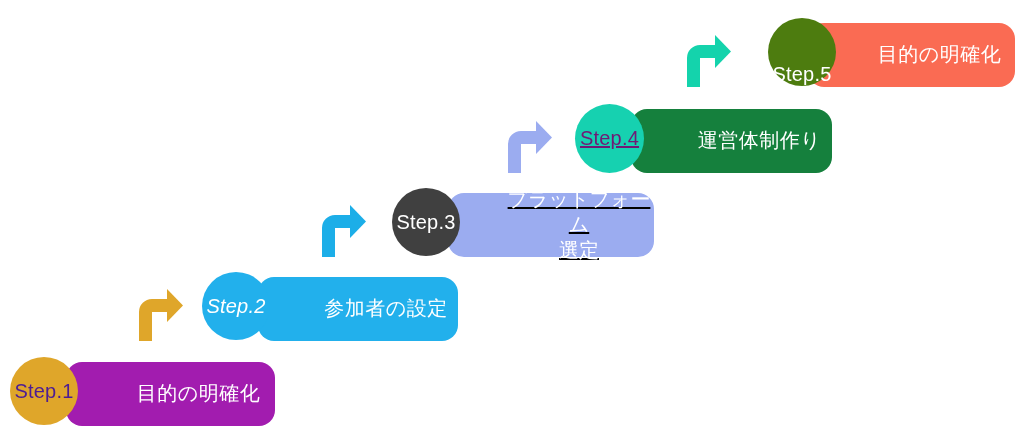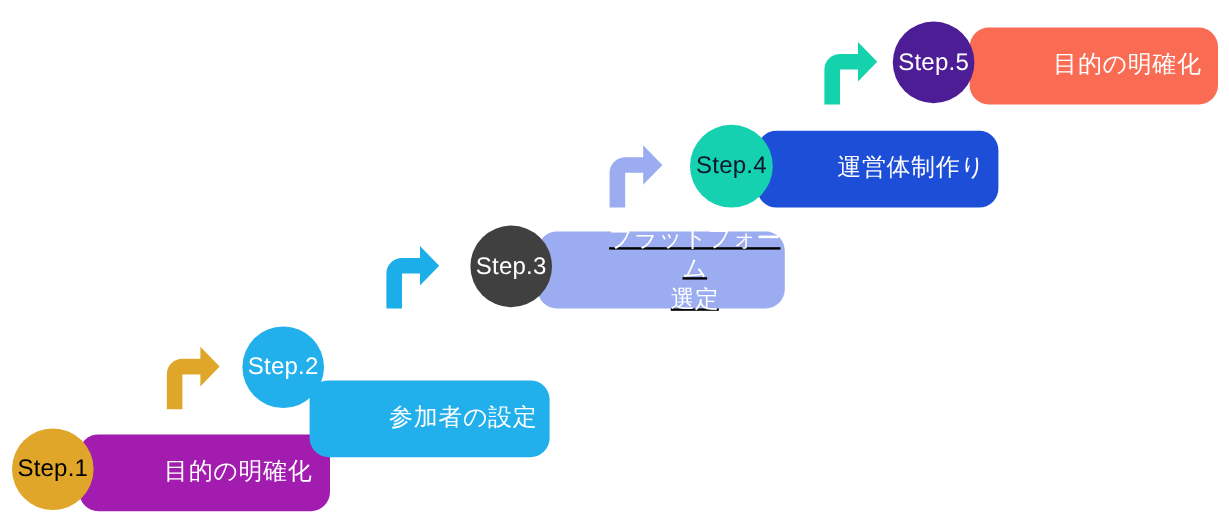--- a/index.html
+++ b/index.html
@@ -94,49 +94,49 @@
       <svg width="56" height="56" viewBox="0 0 56 56">
         <path d="M8 56 L8 27 A13 13 0 0 1 21 14 L39 14 L39 27 L21 27 L21 56 Z" fill="#14D3AC"></path>
         <path d="M36 4 L52 20.5 L36 37 Z" fill="#14D3AC"></path>
       </svg>
     </div>
     <div class="step">
       <div class="step-rect" style="left: 66px; top: 362px; width: 209px; height: 64px; background: #a21caf;">
         <div class="step-label single" style="color: rgb(255, 255, 255); font-size: 20px;">目的の明確化</div>
       </div>
       <div class="step-circle" style="left: 10px; top: 357px; width: 68px; height: 68px; background: rgb(223, 166, 42);">
-        <span class="step-num" style="color: #000000;">Step.1</span>
+        <span class="step-num" style="color: #4c1d95;">Step.1</span>
       </div>
     </div>
     <div class="step">
-      <div class="step-rect" style="left: 258px; top: 277px; width: 200px; height: 64px; background: rgb(34, 176, 236); margin-top: 40px;">
+      <div class="step-rect" style="left: 258px; top: 277px; width: 200px; height: 64px; background: rgb(34, 176, 236);">
         <div class="step-label single" style="color: rgb(255, 255, 255); font-size: 20px;">参加者の設定</div>
       </div>
       <div class="step-circle" style="left: 202px; top: 272px; width: 68px; height: 68px; background: rgb(34, 176, 236);">
-        <span class="step-num" style="color: rgb(255, 255, 255);">Step.2</span>
+        <span class="step-num" style="color: rgb(255, 255, 255); font-style: italic;">Step.2</span>
       </div>
     </div>
     <div class="step">
       <div class="step-rect" style="left: 448px; top: 193px; width: 206px; height: 64px; background: rgb(155, 172, 240); text-decoration: underline;">
         <div class="step-label" style="color: rgb(255, 255, 255); font-size: 20px;">プラットフォーム
 選定</div>
       </div>
       <div class="step-circle" style="left: 392px; top: 188px; width: 68px; height: 68px; background: #404040;">
         <span class="step-num" style="color: rgb(255, 255, 255);">Step.3</span>
       </div>
     </div>
     <div class="step">
-      <div class="step-rect" style="left: 631px; top: 109px; width: 201px; height: 64px; background: #1d4ed8;">
+      <div class="step-rect" style="left: 631px; top: 109px; width: 201px; height: 64px; background: #15803d;">
         <div class="step-label single" style="color: rgb(255, 255, 255); font-size: 20px;">運営体制作り</div>
       </div>
       <div class="step-circle" style="left: 575px; top: 104px; width: 69px; height: 69px; background: rgb(22, 209, 176);">
-        <span class="step-num" style="color: #0f172a;">Step.4</span>
+        <span class="step-num" style="color: #701a75; text-decoration: underline;">Step.4</span>
       </div>
     </div>
     <div class="step">
       <div class="step-rect" style="left: 808px; top: 23px; width: 207px; height: 64px; background: rgb(250, 107, 83);">
         <div class="step-label single" style="color: rgb(255, 255, 255); font-size: 20px;">目的の明確化</div>
       </div>
-      <div class="step-circle" style="left: 744px; top: 18px; width: 68px; height: 68px; background: #4c1d95;">
+      <div class="step-circle" style="left: 768px; top: 18px; width: 68px; height: 68px; background: #4d7c0f; align-items: flex-end;">
         <span class="step-num" style="color: rgb(255, 255, 255);">Step.5</span>
       </div>
     </div>
   </div>
 
 </body></html>

